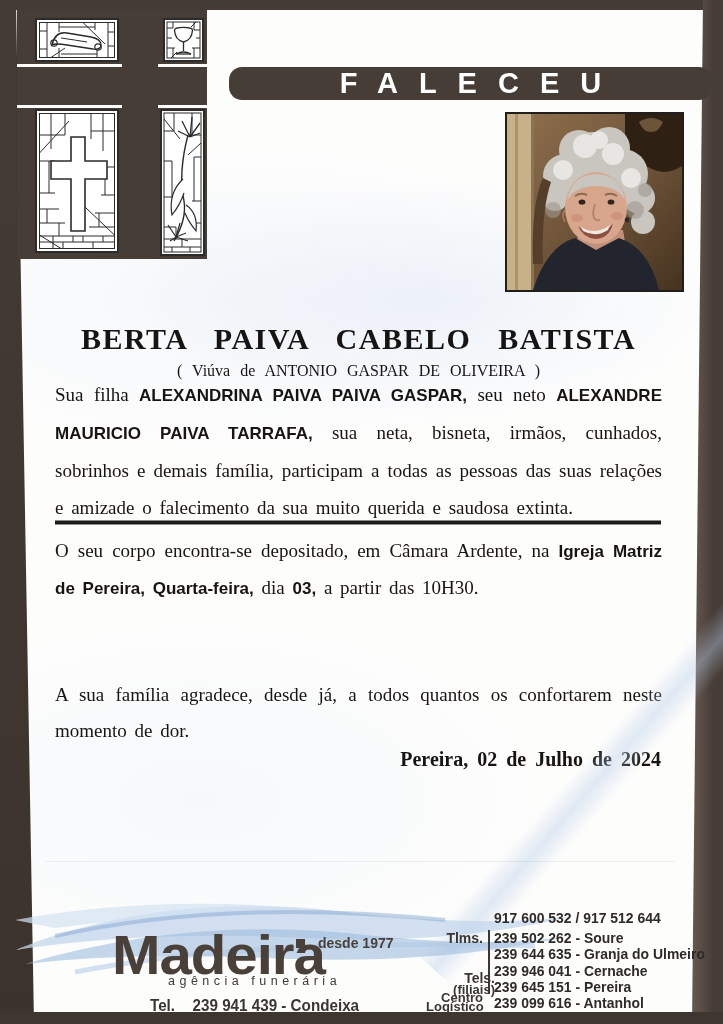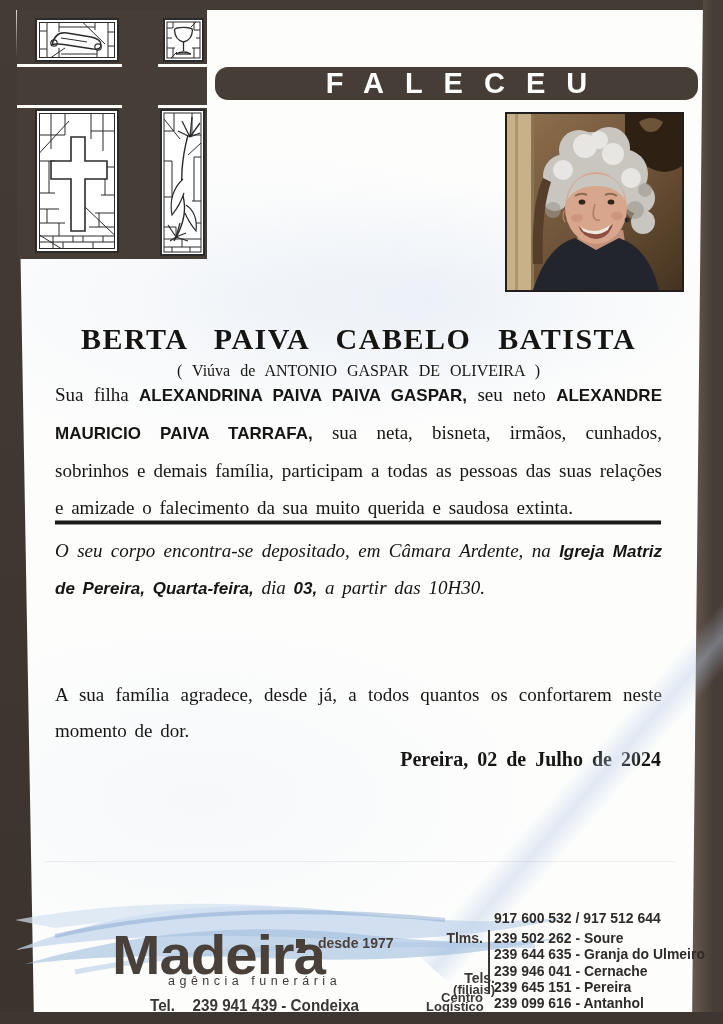--- a/index.html
+++ b/index.html
@@ -22,41 +22,41 @@
     clip-path:polygon(13px 0,33px 0,33px 100%,2px 100%);}
   .border-bottom{left:0;top:1012px;width:723px;height:12px;background:#3e3630;}
 
   
   .artwork{left:17px;top:10px;width:190px;height:249px;background:#473d37;}
   .gap{position:absolute;background:#fbfbfa;}
   .panel{position:absolute;background:#ffffff;}
   .panel svg{display:block;}
 
   
-  .banner{left:215px;top:67px;width:483px;height:33px;background:#473d37;
+  .banner{left:229px;top:67px;width:483px;height:33px;background:#473d37;
     display:flex;align-items:center;justify-content:center;border-radius:13px;}
   .banner span{
     font-family:"Liberation Sans","DejaVu Sans",sans-serif;font-weight:bold;
     font-size:29px;letter-spacing:21px;padding-left:21px;color:#ffffff;}
 
   
   .photo-frame{left:505px;top:112px;width:179px;height:180px;border:2px solid #211e1b;
     box-sizing:border-box;background:#5f4733;}
   .caption{left:480px;top:298px;width:200px;text-align:center;font-size:17px;word-spacing:9px;}
 
   .name{left:55px;top:322px;width:607px;text-align:center;font-weight:bold;
     font-size:30px;letter-spacing:1.5px;word-spacing:18px;}
   .widow{left:55px;top:362px;width:607px;text-align:center;font-size:16px;word-spacing:6px;}
 
   .para{left:55px;width:607px;font-size:19px;line-height:37px;text-align:justify;word-spacing:3px;}
   .bs{font-family:"Liberation Sans","DejaVu Sans",sans-serif;font-weight:bold;font-size:17px;}
   .p1{top:376px;}
   .rule{left:55px;top:520px;width:606px;height:5px;
     background:linear-gradient(#8a8a8a 0 1px,#1d1b19 1px 4px,#8f8f8f 4px 5px);}
-  .p2{top:533px;line-height:36px;font-style:italic;}
+  .p2{top:533px;line-height:36px;}
   .p3{top:605px;line-height:36px;}
   .p4{top:677px;line-height:36px;}
   .date-line{left:55px;top:748px;width:606px;text-align:right;font-weight:bold;font-size:20px;word-spacing:4px;}
 
   .streak{left:568px;top:548px;width:46px;height:480px;transform:rotate(41deg);
     background:linear-gradient(90deg,transparent,rgba(183,204,231,.42),transparent);}
   .fold-line{left:45px;top:861px;width:630px;height:1px;background:rgba(60,70,90,.08);}
 
   
   .swoosh{left:15px;top:880px;}

